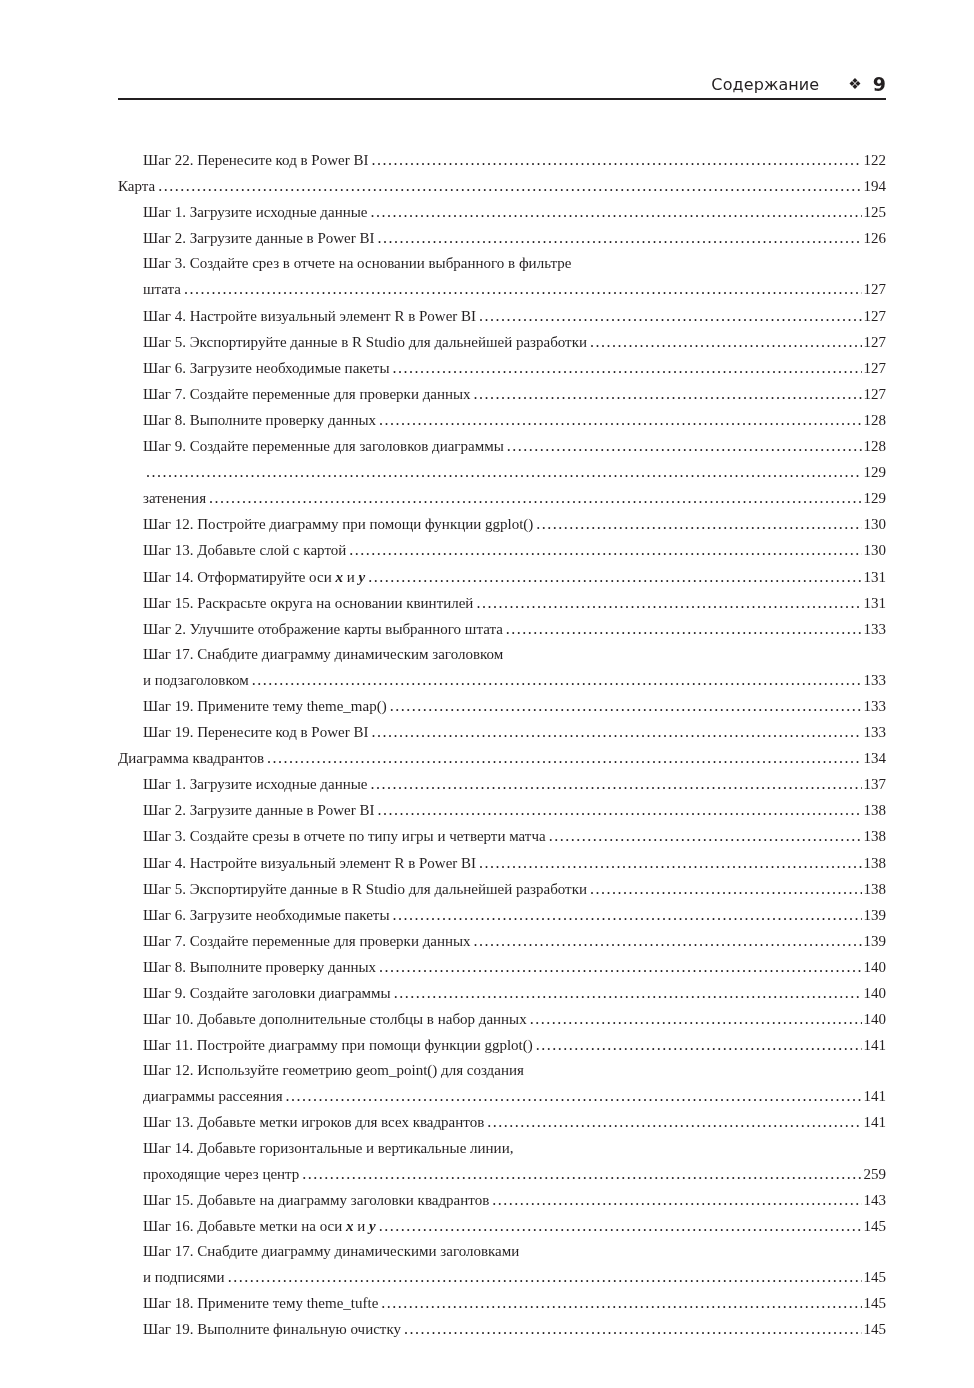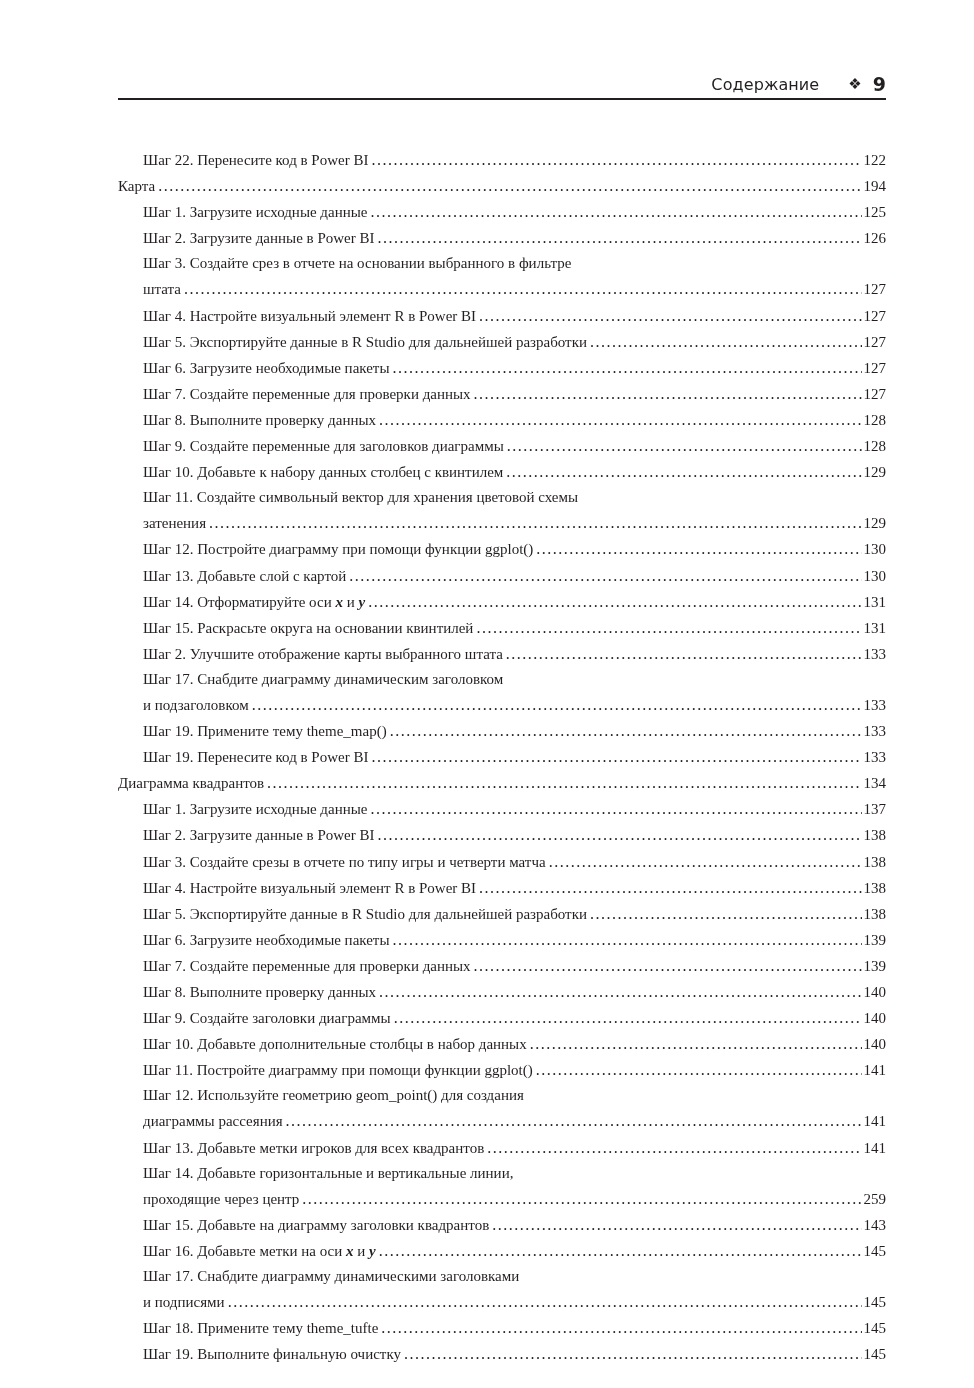--- a/index.html
+++ b/index.html
@@ -91,25 +91,23 @@
       <span class="text">Шаг 8. Выполните проверку данных</span>
       <span class="dots"></span>
       <span class="page">128</span>
     </div>
     <div class="entry step">
       <span class="text">Шаг 9. Создайте переменные для заголовков диаграммы</span>
       <span class="dots"></span>
       <span class="page">128</span>
     </div>
     <div class="entry step">
-      <span class="text">Шаг 10. Добавьте к набору данных столбец с квинтилем</span>
       <span class="dots"></span>
       <span class="page">129</span>
     </div>
-    <div class="line1">Шаг 11. Создайте символьный вектор для хранения цветовой схемы</div>
     <div class="entry step">
       <span class="text">затенения</span>
       <span class="dots"></span>
       <span class="page">129</span>
     </div>
     <div class="entry step">
       <span class="text">Шаг 12. Постройте диаграмму при помощи функции ggplot()</span>
       <span class="dots"></span>
       <span class="page">130</span>
     </div>

